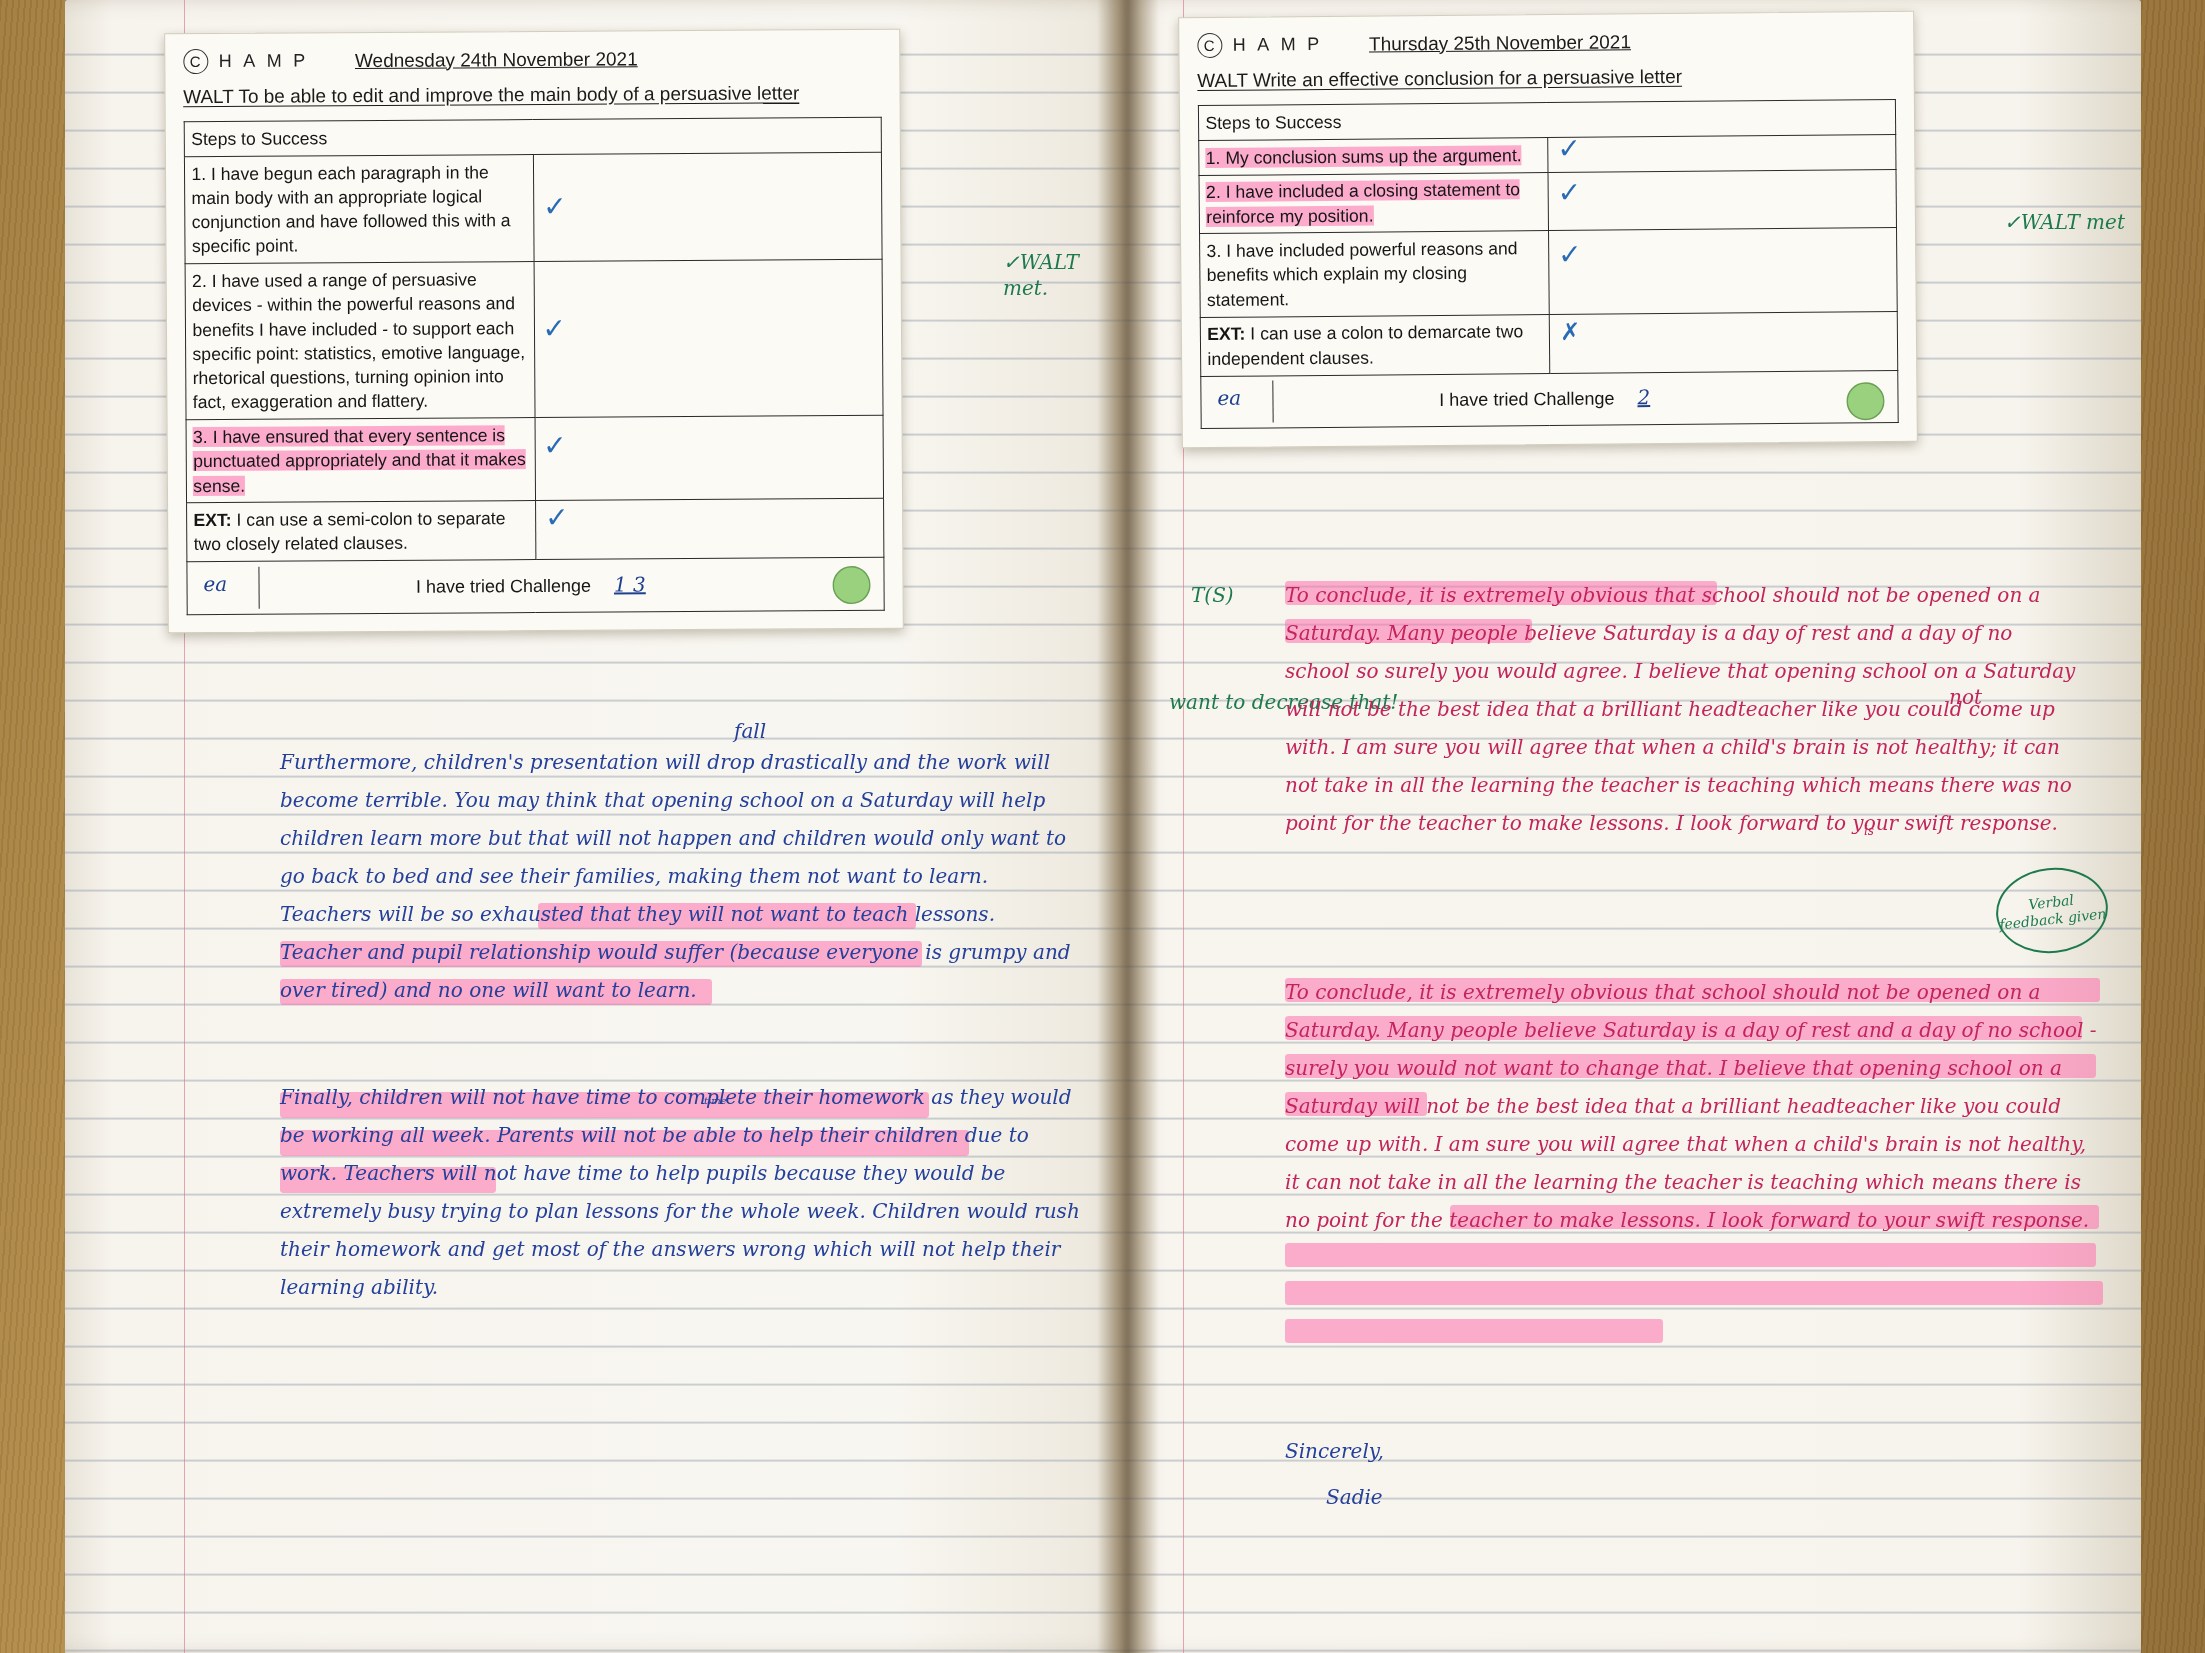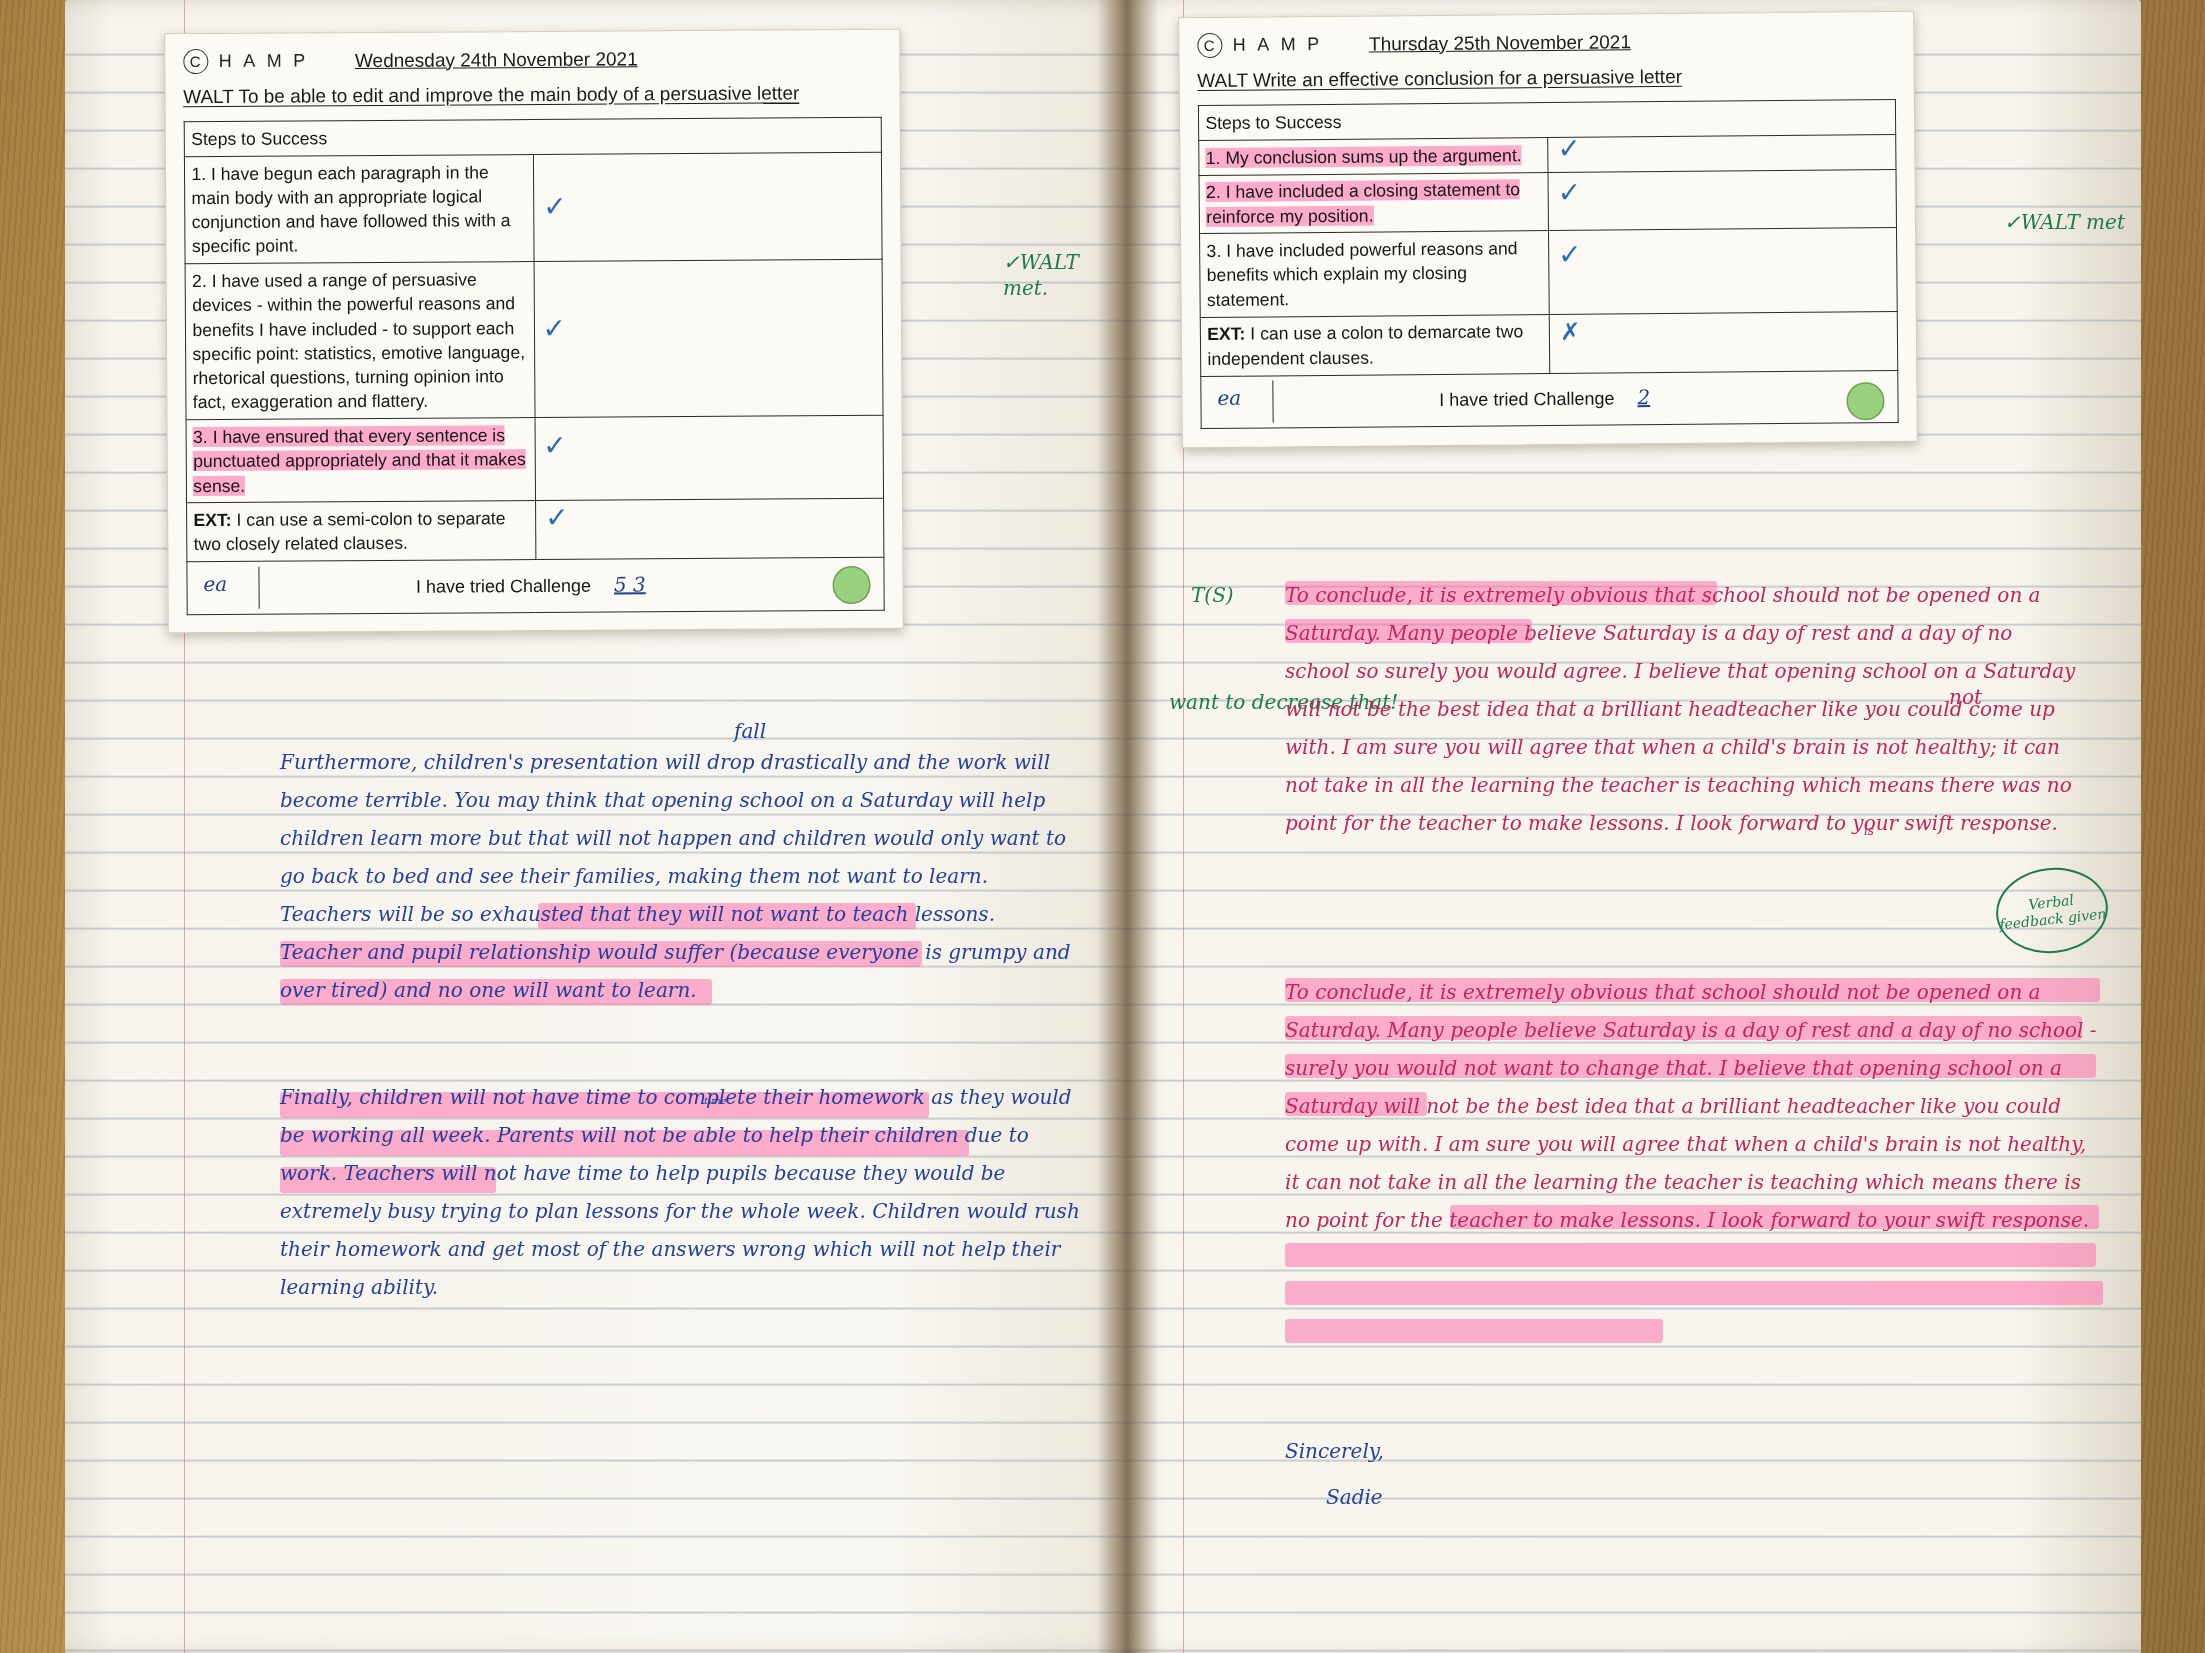--- a/index.html
+++ b/index.html
@@ -328,21 +328,21 @@
               <span class="tick" style="left:9.5px; top:2.7px;">✓</span>
             </td>
           </tr>
           <tr class="challenge-row">
             <td colspan="2">
               <div class="challenge-inner">
                 <div class="initials-box">
                   <span class="hand" style="position:absolute; left:9.5px; top:4px; font-size:20px;">ea</span>
                 </div>
                 <span class="challenge-text">I have tried Challenge</span>
-                <span class="challenge-num hand">5 3</span>
+                <span class="challenge-num hand">1 3</span>
                 <span class="stamp-green" style="right:6.8px; top:2.7px;"></span>
               </div>
             </td>
           </tr>
         </tbody>
           </table>
       </div>
 
       <div class="note" style="left: 938px; top: 249px;">✓WALT
 met.</div>

